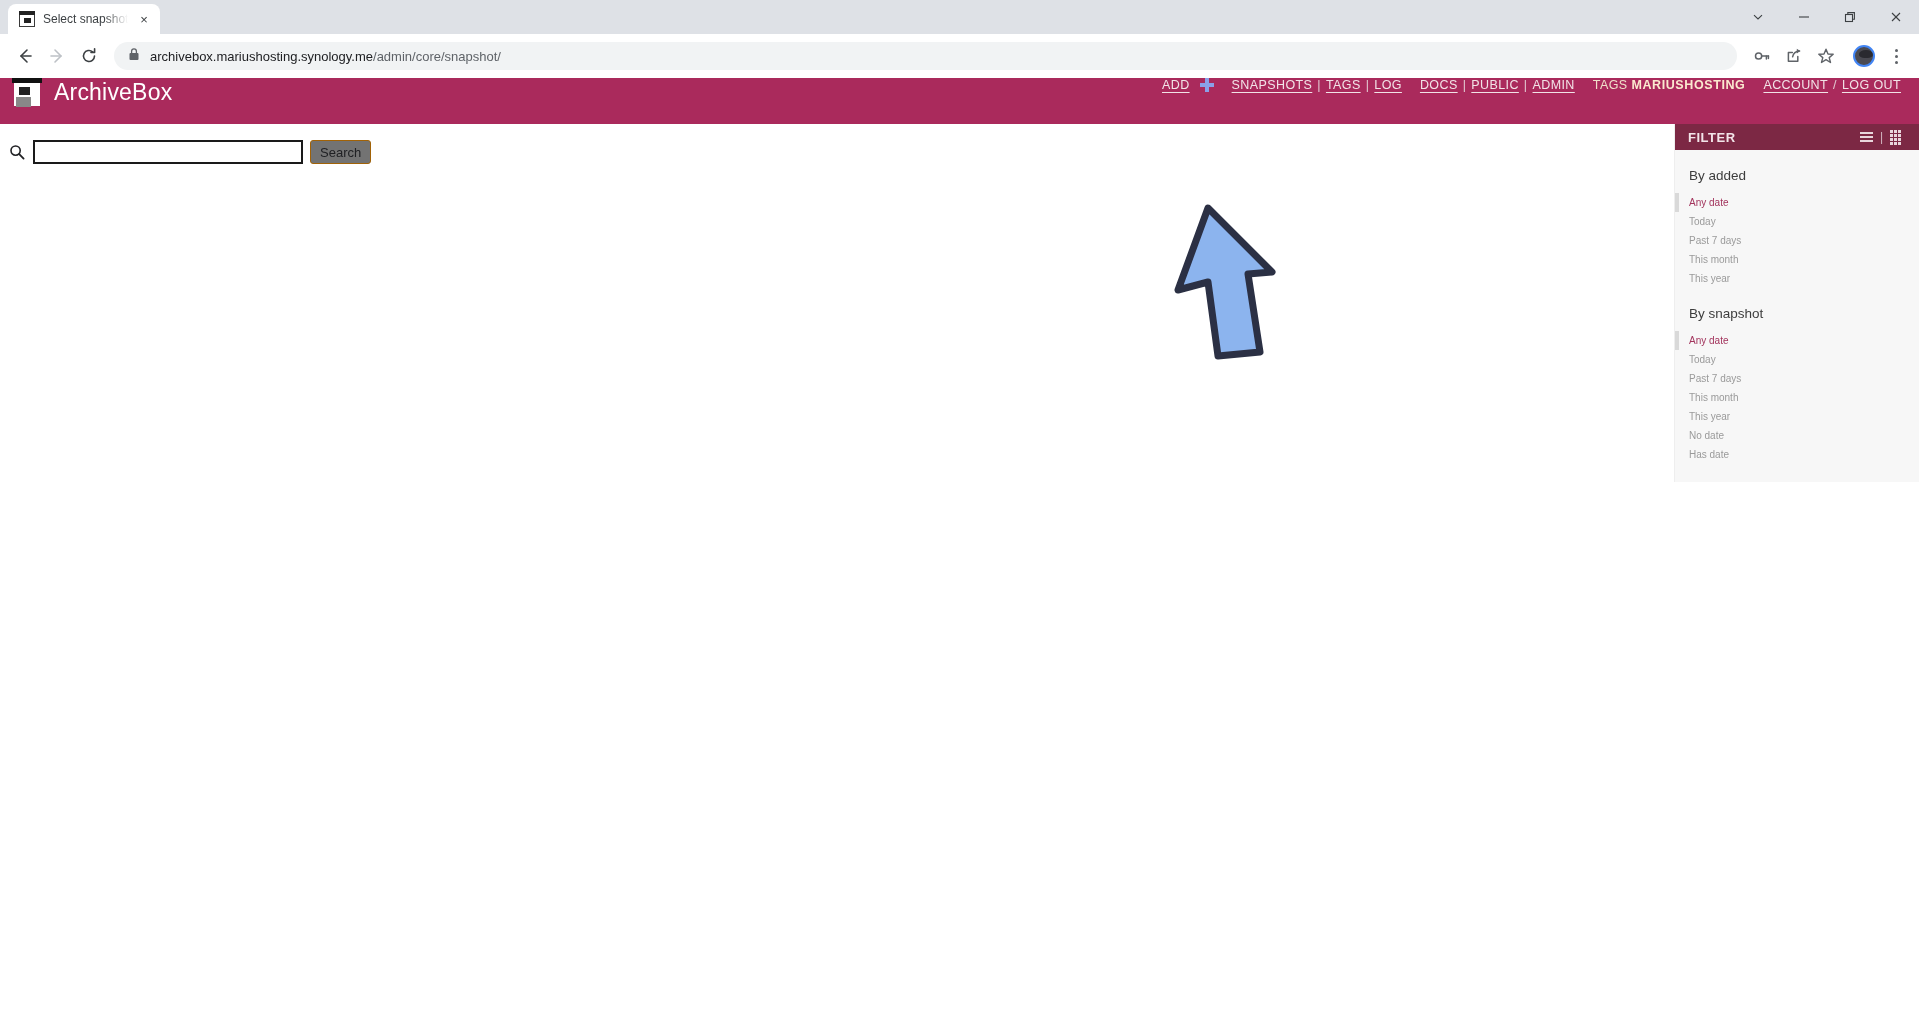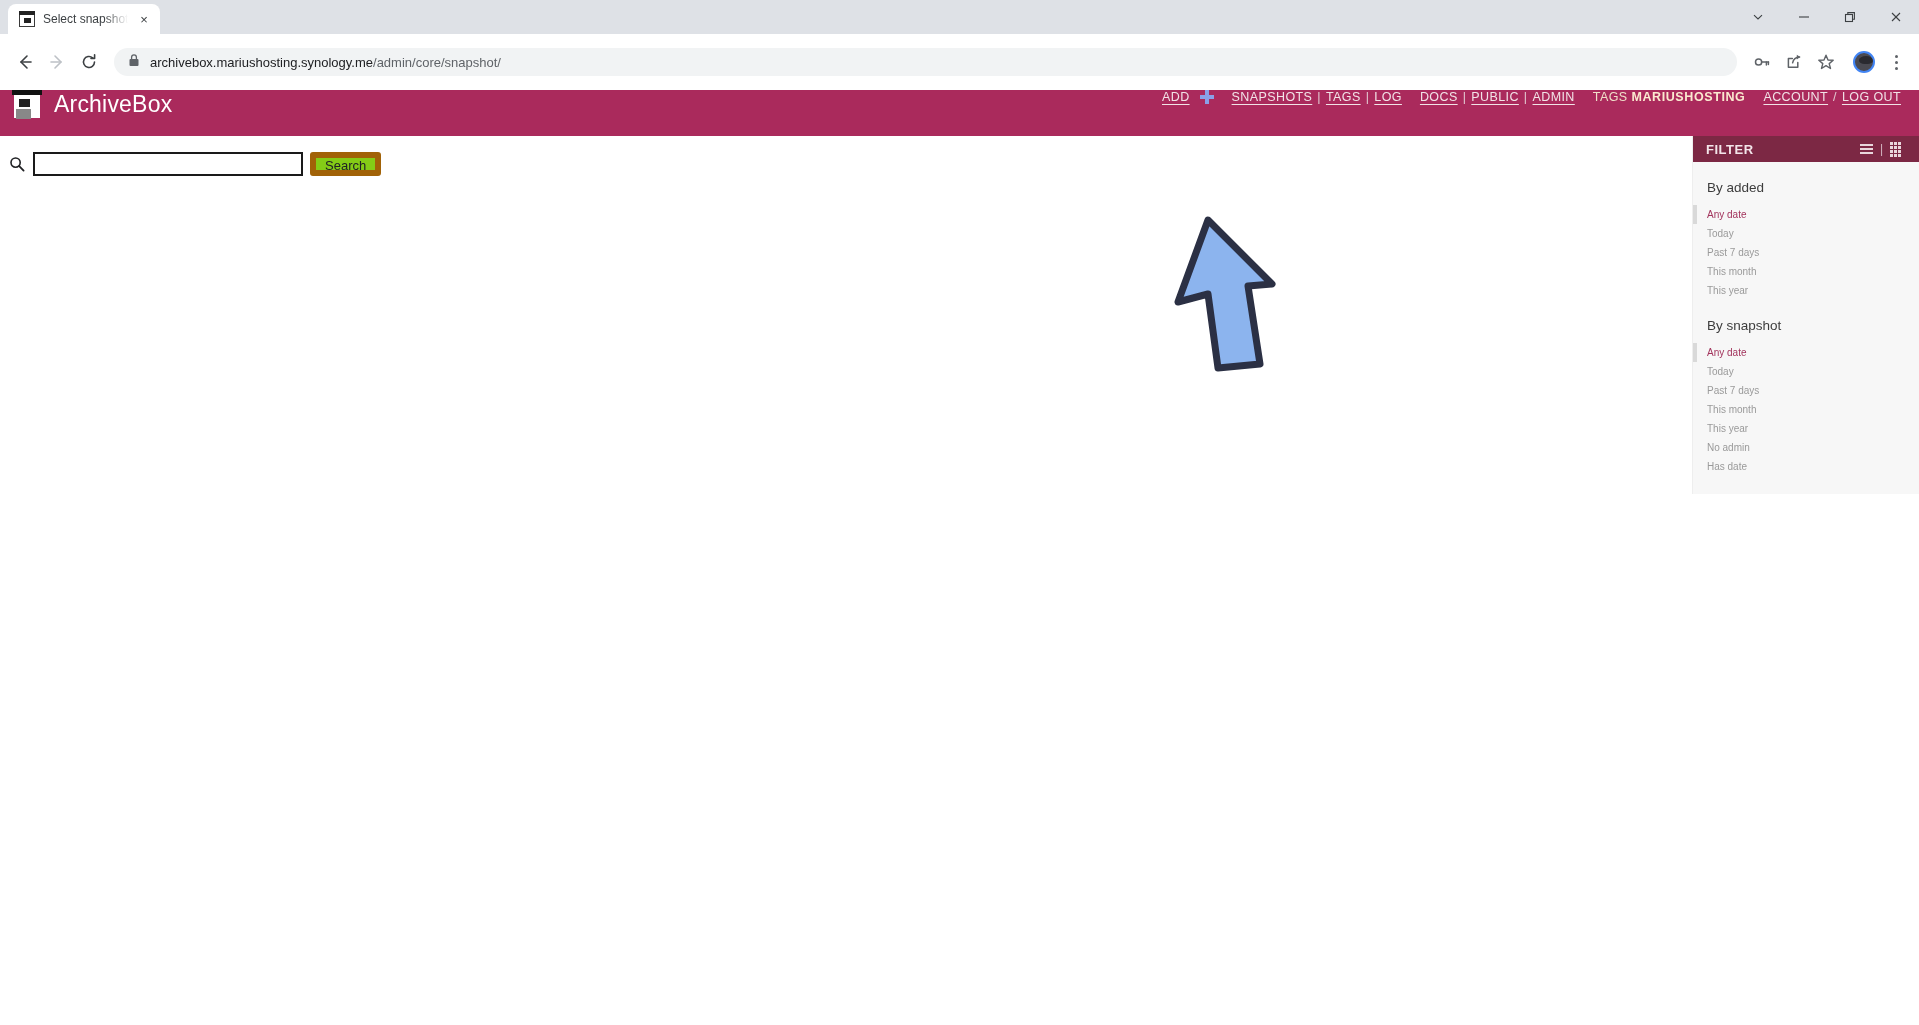--- a/index.html
+++ b/index.html
@@ -52,21 +52,21 @@
     position: absolute; right: 0; top: 0; height: 34px;
     display: flex; align-items: center;
   }
   .wc-btn {
     width: 46px; height: 34px;
     display: flex; align-items: center; justify-content: center;
     color: #3c4043;
   }
 
   .toolbar {
-    height: 56px; background: #ffffff;
+    height: 44px; background: #ffffff;
     display: flex; align-items: center; gap: 2px;
     padding: 0 10px;
   }
   .nav-btn {
     width: 30px; height: 30px; border-radius: 50%;
     display: flex; align-items: center; justify-content: center;
     color: #5f6368; flex: 0 0 auto;
   }
   .nav-btn.disabled { color: #bdc1c6; }
   .omnibox {
@@ -164,33 +164,33 @@
     color: #202124;
   }
   .search-input {
     width: 270px; height: 24px;
     border: 2px solid #1a1a1a; background: #ffffff;
     font-family: "Liberation Sans", sans-serif; font-size: 13px;
     padding: 0 4px; outline: none; color: #202124;
   }
   .search-btn {
     height: 24px; padding: 0 9px;
-    border: 6px solid #a16207; border-radius: 3px;
-    background: #84cc16; color: #202124;
+    border: 1px solid #a16207; border-radius: 3px;
+    background: #737373; color: #202124;
     font-family: "Liberation Sans", sans-serif; font-size: 13px;
     cursor: pointer;
   }
   .snapshot-count {
     padding: 20px 0 0 18px; font-size: 13.5px; color: #585858;
   }
 
   
   .filter-panel {
     position: absolute; right: 0; top: 46px;
-    width: 227px; background: #f7f7f7;
+    width: 245px; background: #f7f7f7;
     border-left: 1px solid #eeeeee;
     padding-bottom: 18px;
   }
   .filter-head {
     height: 26px; background: #7c2844;
     display: flex; align-items: center; justify-content: space-between;
     padding: 0 18px 0 13px;
   }
   .filter-title {
     color: #f3e5e9; font-size: 13px; font-weight: bold; letter-spacing: 0.5px;
@@ -413,21 +413,21 @@
           <div class="filter-item">This month</div>
           <div class="filter-item">This year</div>
         </div>
         <div class="filter-section">
           <h3>By snapshot</h3>
           <div class="filter-item selected">Any date</div>
           <div class="filter-item">Today</div>
           <div class="filter-item">Past 7 days</div>
           <div class="filter-item">This month</div>
           <div class="filter-item">This year</div>
-          <div class="filter-item">No admin</div>
+          <div class="filter-item">No date</div>
           <div class="filter-item">Has date</div>
         </div>
       </div>
   </div>
 
   <div class="cursor-arrow">
     <svg width="108" height="160" viewBox="0 0 108 160">
       <path id="arrowPath" d="M36 4 L100 68 L76 70 L88 148 L46 152 L36 78 L6 86 Z" stroke-width="7" stroke-linejoin="round" stroke-linecap="round" fill="#8cb4ee" stroke="#2b3044"></path>
     </svg>
   </div>

